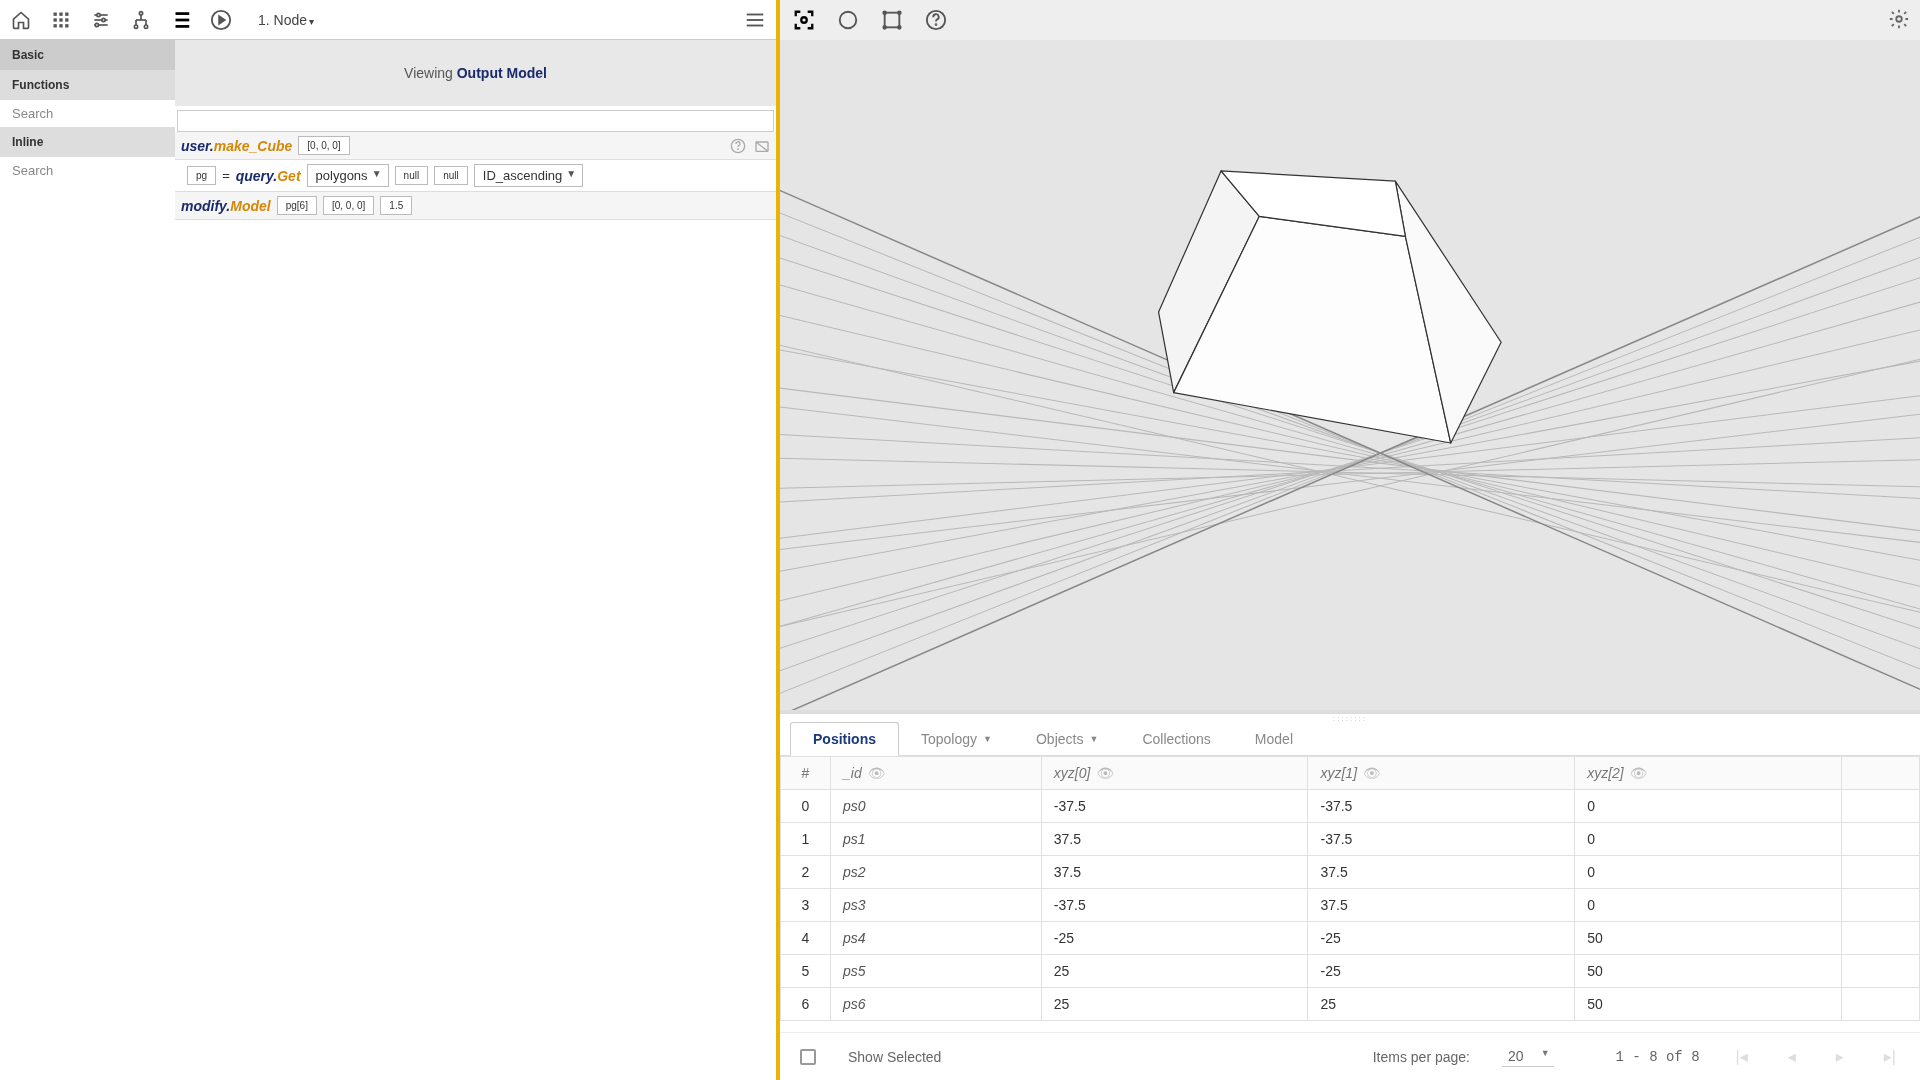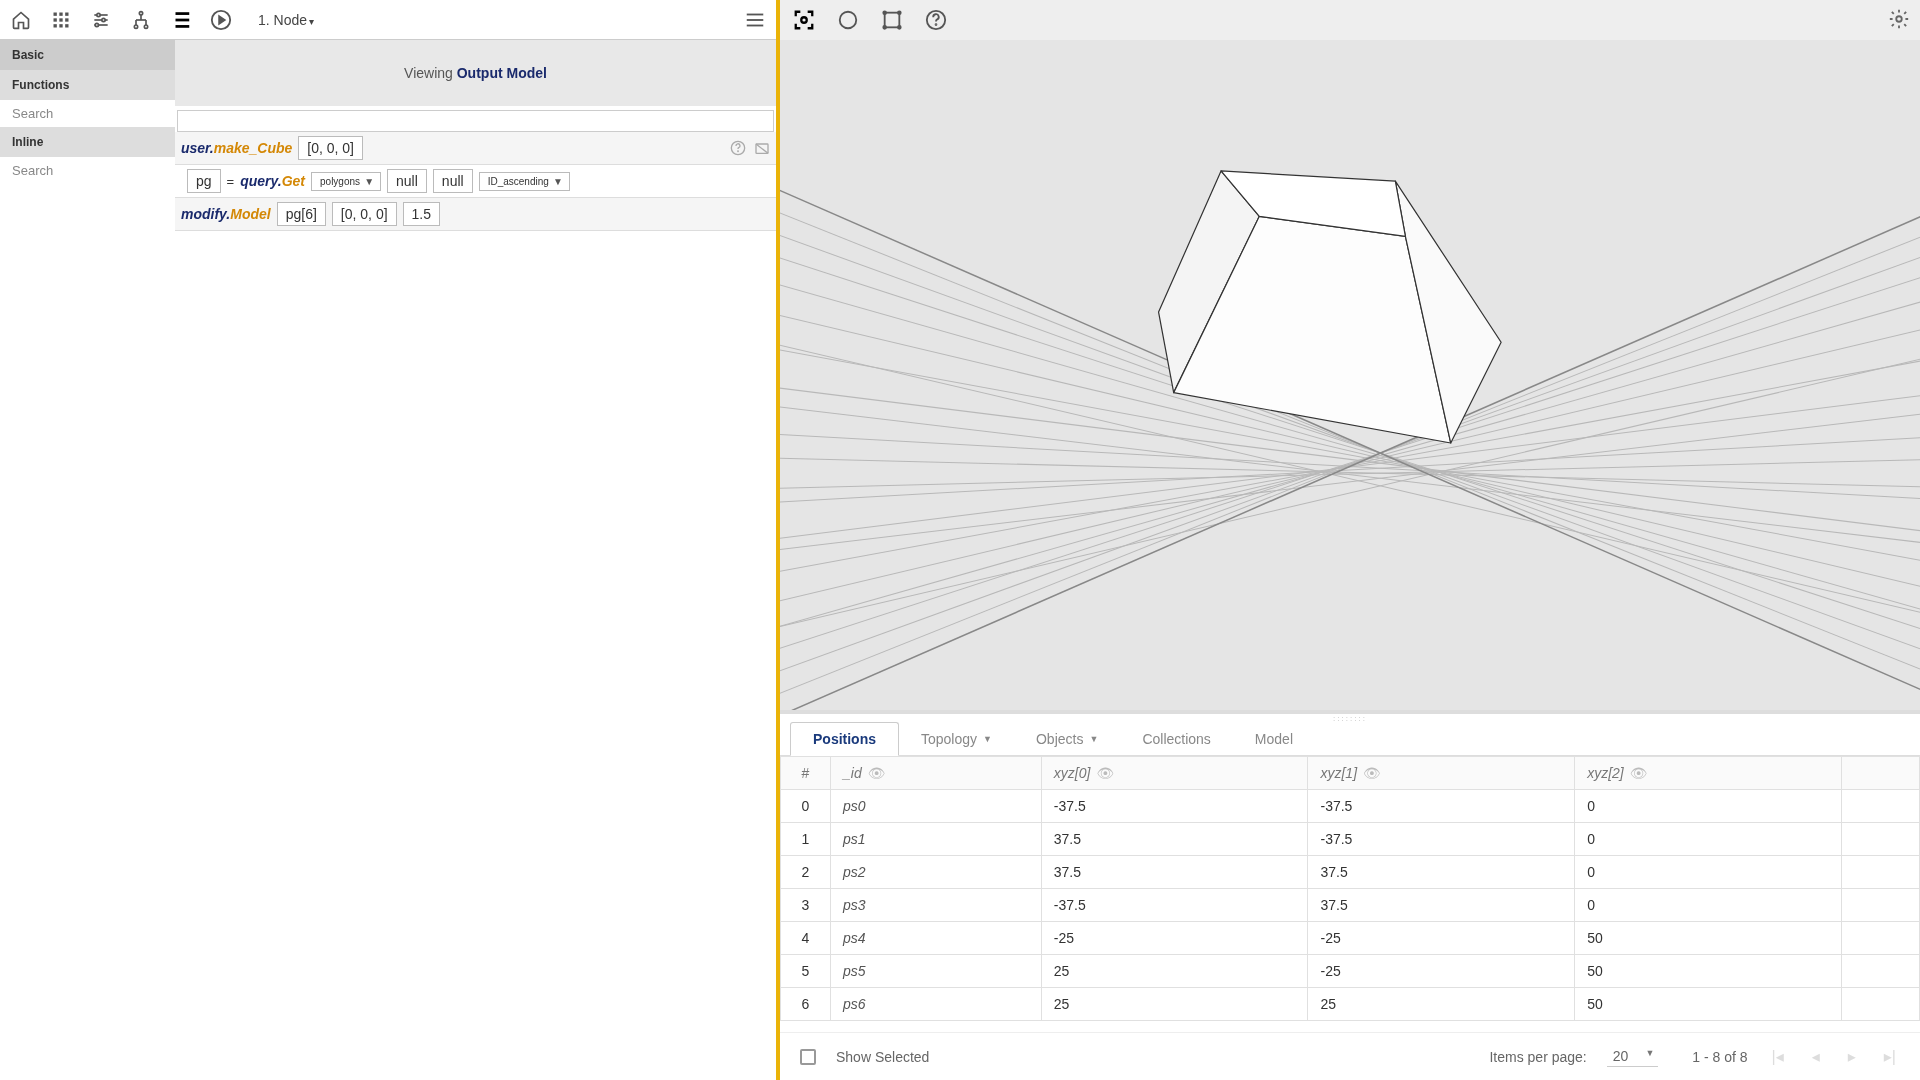--- a/index.html
+++ b/index.html
@@ -26,22 +26,22 @@
 .code-area { flex: 1; padding: 0; }
 .viewing-bar { background: #e8e8e8; padding: 25px 10px; text-align: center; font-size: 14px; color: #555; }
 .viewing-bar .bold { font-weight: bold; color: #1a2a6c; }
 
 .search-bar-empty { height: 22px; border: 1px solid #ccc; margin: 4px 2px 0 2px; background: #fff; }
 
 .code-line { display: flex; align-items: center; gap: 6px; padding: 4px 6px; border-bottom: 1px solid #ddd; background: #f5f5f5; }
 .code-line .fn-label { font-size: 14px; }
 .code-line .ns { font-weight: bold; font-style: italic; color: #1a2a6c; }
 .code-line .fn { font-weight: bold; font-style: italic; color: #d48806; }
-.param-box { border: 1px solid #bbb; padding: 3px 8px; background: #fff; font-size: 14px; cursor: pointer; }
-.param-select { border: 1px solid #bbb; padding: 3px 20px 3px 8px; background: #fff; position: relative; font-size: 10px; cursor: pointer; }
+.param-box { border: 1px solid #bbb; padding: 3px 8px; background: #fff; font-size: 10px; cursor: pointer; }
+.param-select { border: 1px solid #bbb; padding: 3px 20px 3px 8px; background: #fff; position: relative; font-size: 13px; cursor: pointer; }
 .param-select::after { content: "▼"; position: absolute; right: 6px; font-size: 10px; color: #555; }
 .line-icons { margin-left: auto; display: flex; gap: 8px; color: #aaa; }
 .eq { font-size: 13px; }
 
 
 .right-panel { flex: 1; display: flex; flex-direction: column; position: relative; background: #eee; }
 
 .right-toolbar { height: 40px; display: flex; align-items: center; padding: 0 12px; gap: 20px; background: #eee; }
 .right-toolbar .icon { width: 24px; height: 24px; display: flex; align-items: center; justify-content: center; color: #555; cursor: pointer; }
 
@@ -60,21 +60,21 @@
 .tab .dd { font-size: 9px; }
 
 .table-wrap { flex: 1; overflow: auto; }
 table { border-collapse: collapse; width: 100%; }
 th, td { border: 1px solid #e0e0e0; padding: 8px 12px; text-align: left; font-size: 14px; }
 th { color: #777; font-weight: normal; font-style: italic; background: #fafafa; }
 th.num, td.num { width: 50px; text-align: center; font-style: normal; }
 th .eye { color: #bbb; margin-left: 6px; font-style: normal; }
 td.id { font-style: italic; color: #555; }
 
-.paginator { display: flex; align-items: center; padding: 10px 20px; gap: 20px; border-top: 1px solid #eee; font-size: 14px; color: #666; }
+.paginator { display: flex; align-items: center; padding: 10px 20px; gap: 32px; border-top: 1px solid #eee; font-size: 14px; color: #666; }
 .checkbox { width: 16px; height: 16px; border: 2px solid #999; border-radius: 2px; display: inline-block; cursor: pointer; }
 .paginator .spacer { flex: 1; }
 .page-select { border-bottom: 1px solid #ccc; padding: 2px 30px 2px 6px; position: relative; cursor: pointer; }
 .page-select::after { content: "▼"; position: absolute; right: 4px; font-size: 9px; color: #777; }
 .pg-btn { color: #888; cursor: pointer; padding: 4px; font-size: 16px; }
 .pg-btn.disabled { color: #ddd; cursor: default; }
 
 svg { display: block; }
 </style>
 </head>
@@ -404,21 +404,21 @@
             </tbody>
         </table>
       </div>
 
       <div class="paginator">
         <span class="checkbox"></span>
         <span>Show Selected</span>
         <span class="spacer"></span>
         <span>Items per page:</span>
         <span class="page-select">20</span>
-        <span style="margin-left:14px;">1 - 8 of 8</span>
+        <span style="margin-left:30px;font-family:Liberation Mono, monospace;">1 - 8 of 8</span>
         <span class="pg-btn disabled">|◂</span>
         <span class="pg-btn disabled">◂</span>
         <span class="pg-btn disabled">▸</span>
         <span class="pg-btn disabled">▸|</span>
       </div>
     </div>
   </div>
 </div>
 
 </body></html>

